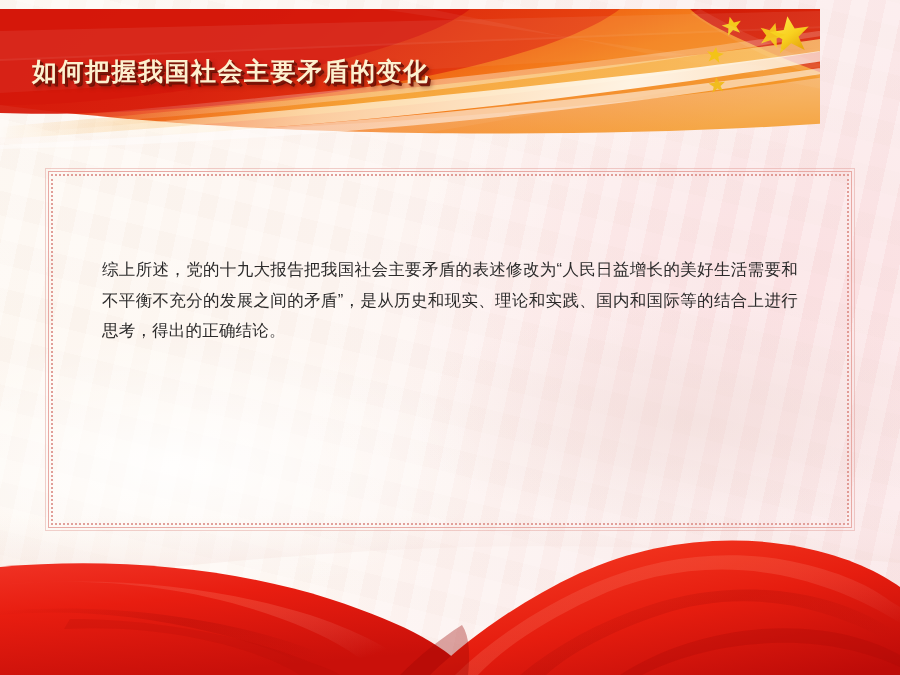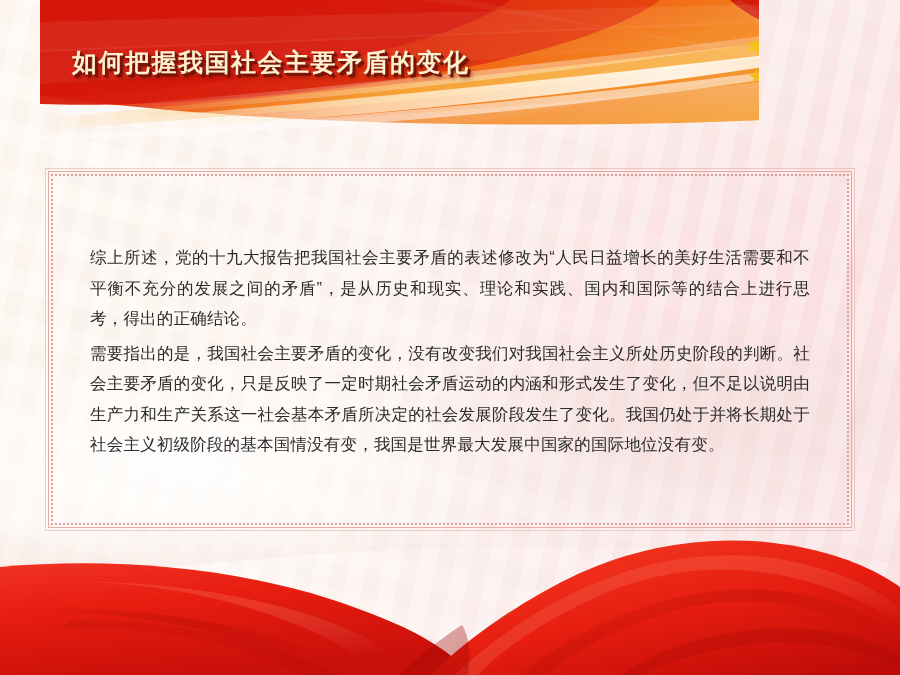--- a/index.html
+++ b/index.html
@@ -44,25 +44,24 @@
     width: 108%;
     height: 40%;
     background:
       radial-gradient(ellipse 46% 70% at 22% 58%, rgba(255,255,255,.85) 0%, rgba(255,255,255,0) 70%),
       radial-gradient(ellipse 40% 60% at 75% 40%, rgba(238,216,212,.5) 0%, rgba(238,216,212,0) 72%);
   }
 
   
   .header {
     position: absolute;
-    left: 0; top: 0;
-    width: 719px;
+    left: 0; top: 9px;
+    width: 820px;
     height: 140px;
     overflow: hidden;
-    margin-left: 40px;
   }
   .header svg { display: block; width: 900px; height: 140px; }
 
   .header-title {
     position: absolute;
     left: 32px;
     top: 50px;
     font-size: 25px;
     font-weight: bold;
     letter-spacing: 1.5px;
@@ -104,21 +103,21 @@
     top: 238px;
     width: 728px;
     font-size: 16.5px;
     line-height: 30.5px;
     color: #2c2b2b;
     letter-spacing: .2px;
     text-align: justify;
     text-justify: inter-ideograph;
     font-family: "Liberation Sans", "DejaVu Sans", sans-serif;
   }
-  .body-text p { margin: 4px; }
+  .body-text p { margin: 16px; }
 
   
   .waves {
     position: absolute;
     left: 0;
     bottom: 0;
     width: 900px;
     height: 160px;
     overflow: hidden;
   }
@@ -246,21 +245,20 @@
       <path d="M700,0 C760,34 830,62 900,78 L900,92 C820,74 745,42 690,4 Z" fill="#ffffff" opacity=".08"></path>
     </svg>
 
     <div class="header-title">如何把握我国社会主要矛盾的变化</div>
   </div>
 
   <div class="content-frame"></div>
 
   <div class="body-text">
     <p>综上所述，党的十九大报告把我国社会主要矛盾的表述修改为“人民日益增长的美好生活需要和不平衡不充分的发展之间的矛盾”，是从历史和现实、理论和实践、国内和国际等的结合上进行思考，得出的正确结论。</p>
-    <p>需要指出的是，我国社会主要矛盾的变化，没有改变我们对我国社会主义所处历史阶段的判断。社会主要矛盾的变化，只是反映了一定时期社会矛盾运动的内涵和形式发生了变化，但不足以说明由生产力和生产关系这一社会基本矛盾所决定的社会发展阶段发生了变化。我国仍处于并将长期处于社会主义初级阶段的基本国情没有变，我国是世界最大发展中国家的国际地位没有变。</p>
   </div>
 
   <div class="waves">
     <svg viewBox="0 0 900 160" preserveAspectRatio="none">
       <defs>
         <linearGradient id="gSilk1" x1="0" y1="0" x2="0.4" y2="1">
           <stop offset="0" stop-color="#f03224"></stop>
           <stop offset="0.4" stop-color="#e81d10"></stop>
           <stop offset="1" stop-color="#c9100a"></stop>
         </linearGradient>

